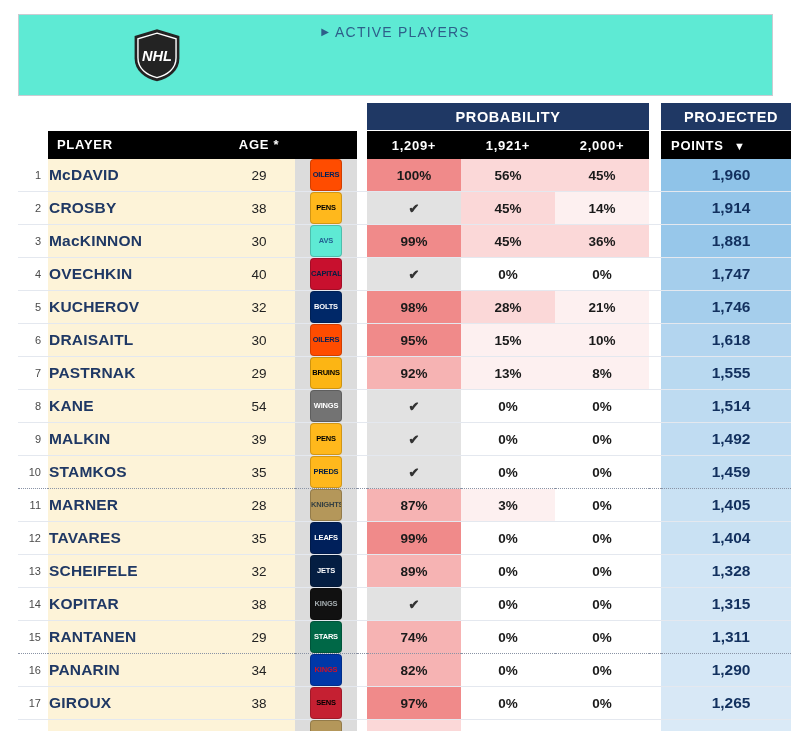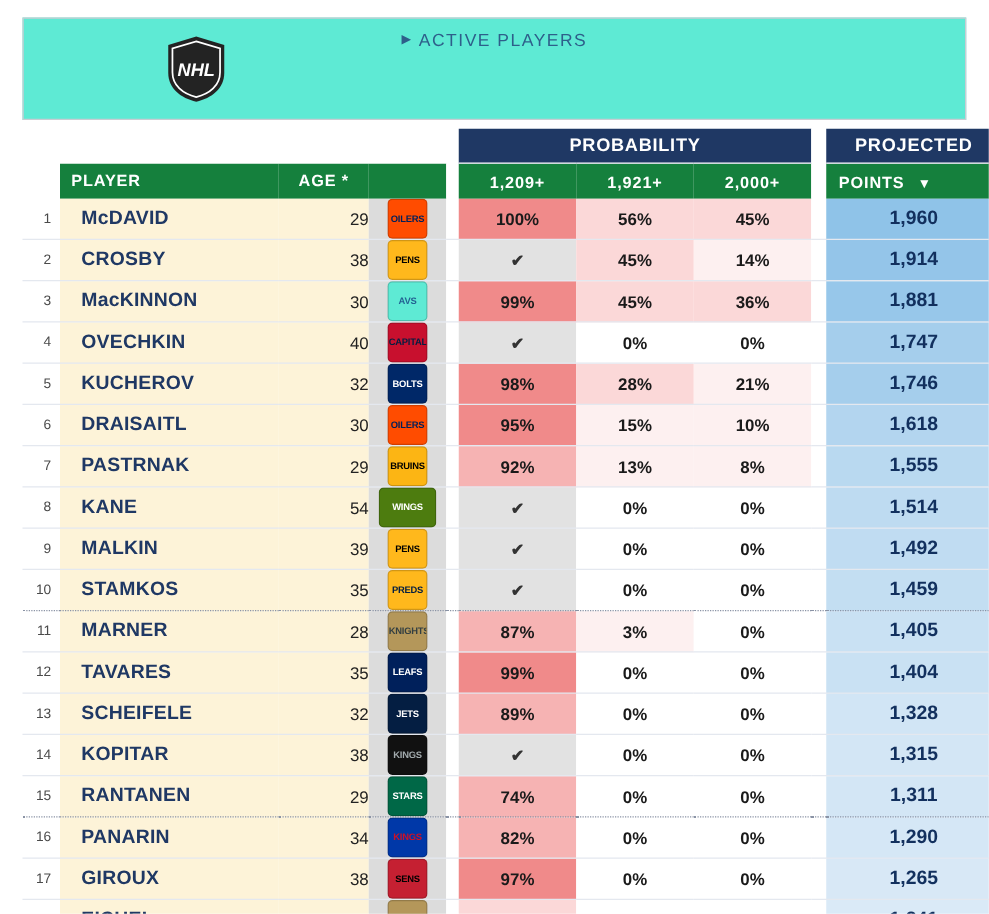--- a/index.html
+++ b/index.html
@@ -42,31 +42,31 @@
     background:#1f3864;color:#fff;font-weight:bold;font-size:14.5px;
     text-align:center;letter-spacing:.6px;height:27px;
     border-bottom:1px solid #fff;
   }
   .grp-proj{
     background:#1f3864;color:#fff;font-weight:bold;font-size:14.5px;
     text-align:center;letter-spacing:.6px;height:27px;
     border-bottom:1px solid #fff;
   }
   .hdr{
-    background:#15803d;color:#fff;font-weight:bold;font-size:13px;
+    background:#000000;color:#fff;font-weight:bold;font-size:13px;
     height:28px;letter-spacing:.7px;
   }
   .hdr.left{text-align:left;padding-left:9px;}
   .hdr.center{text-align:center;}
   .hdr.proj{text-align:left;padding-left:10px;}
 
   .spacer-col{width:30px;background:#fff;}
   .c-rank{width:30px;text-align:right;padding-right:7px;font-size:11px;color:#4a4a4a;background:#fff;}
-  .c-player{width:175px;background:#fdf3d8;color:#1f3864;font-weight:bold;font-size:15.5px;padding-left:17px;letter-spacing:.2px;}
-  .c-age{width:72px;background:#fdf3d8;color:#222;font-size:13.5px;text-align:right;}
+  .c-player{width:175px;background:#fdf3d8;color:#1f3864;font-weight:bold;font-size:15.5px;padding-left:1px;letter-spacing:.2px;}
+  .c-age{width:72px;background:#fdf3d8;color:#222;font-size:13.5px;text-align:center;}
   .c-logo{width:62px;background:#dcdcdc;text-align:center;vertical-align:middle;}
   .c-gap{width:10px;background:#fff;}
   .c-p{width:94px;text-align:center;font-size:13.5px;font-weight:bold;color:#1a1a1a;}
   .c-gap2{width:12px;background:#fff;}
   .c-points{width:140px;text-align:center;font-size:15.5px;font-weight:bold;color:#12305e;}
 
   tr.row{height:27px;}
   tr.row td{border-bottom:1px solid #e4e8ef;}
   tr.row.sep td{border-bottom:1px dotted #8a93a5;}
 
@@ -217,21 +217,21 @@
           <td class="c-p" style="background:#f6b3b3;">92%</td>
           <td class="c-p" style="background:#fdf0f0;">13%</td>
           <td class="c-p" style="background:#fdf0f0;">8%</td>
           <td class="c-gap2"></td>
           <td class="c-points" style="background:rgb(185,217,240);">1,555</td>
         </tr>
         <tr class="row">
           <td class="c-rank">8</td>
           <td class="c-player">KANE</td>
           <td class="c-age">54</td>
-          <td class="c-logo"><span class="logo" style="background:#4d7c0f;border:1px solid rgba(0,0,0,.18);padding-left:14px;"><span style="color:#ffffff">WINGS</span></span></td>
+          <td class="c-logo"><span class="logo" style="background:#737373;border:1px solid rgba(0,0,0,.18);"><span style="color:#ffffff">WINGS</span></span></td>
           <td class="c-gap"></td>
           <td class="c-p check" style="background:#e2e2e2;">✔</td>
           <td class="c-p" style="background:#ffffff;">0%</td>
           <td class="c-p" style="background:#ffffff;">0%</td>
           <td class="c-gap2"></td>
           <td class="c-points" style="background:rgb(190,219,241);">1,514</td>
         </tr>
         <tr class="row">
           <td class="c-rank">9</td>
           <td class="c-player">MALKIN</td>

